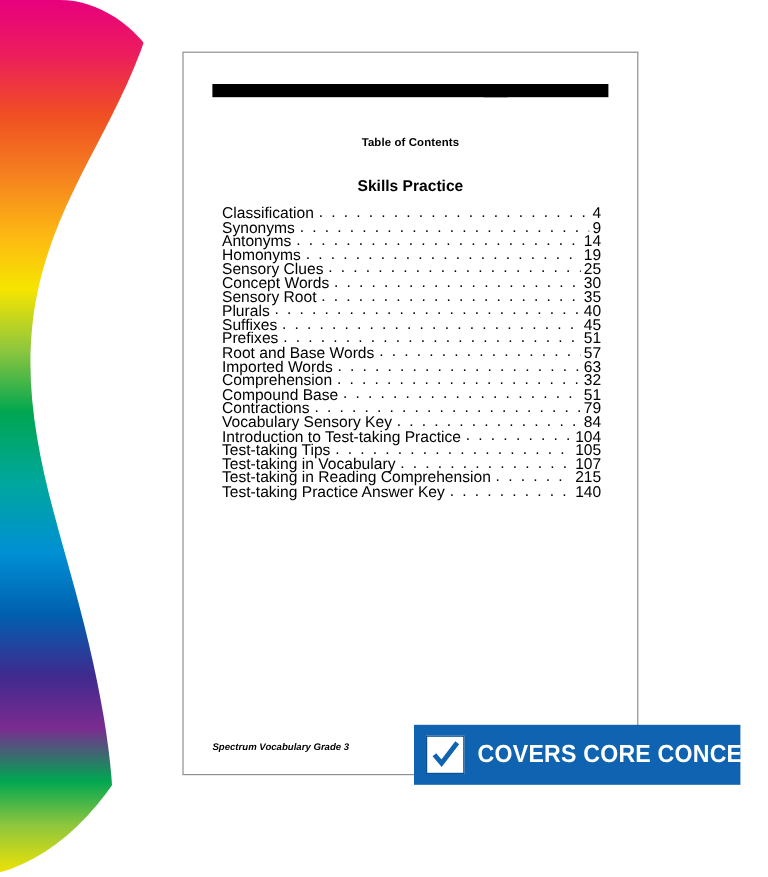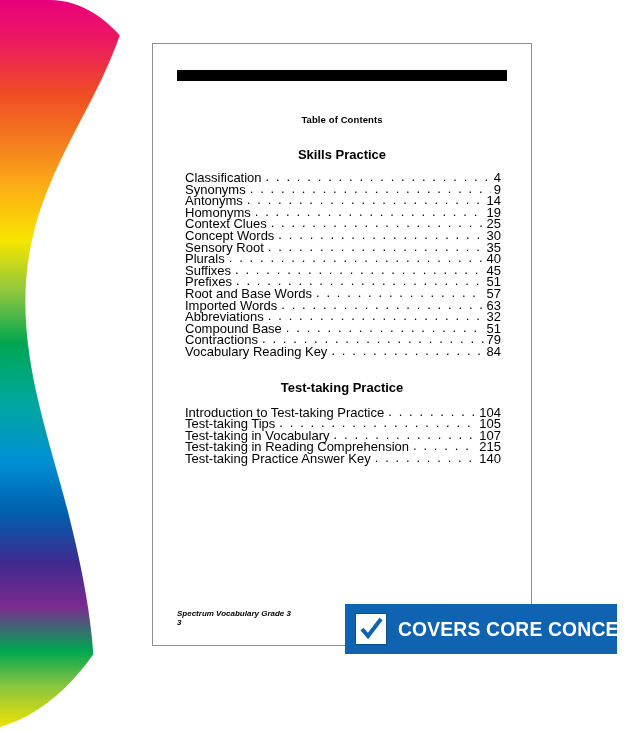--- a/index.html
+++ b/index.html
@@ -157,21 +157,20 @@
     left: 24px;
     right: 24px;
     bottom: 18px;
     display: flex;
     justify-content: space-between;
     align-items: baseline;
     font-size: 8px;
     font-style: italic;
     font-weight: bold;
     color: #000;
-    flex-direction: column;
   }
 
   
   .banner {
     position: absolute;
     left: 345px;
     top: 604px;
     width: 272px;
     height: 50px;
     background: #1063b0;
@@ -236,21 +235,21 @@
         <span class="toc-label">Antonyms</span>
         <span class="toc-dots">. . . . . . . . . . . . . . . . . . . . . . . . . . . . . . . . . . . . . . . . . . . . . . . . . . . . . . . . . . . . . . . .</span>
         <span class="toc-page">14</span>
       </li>
       <li class="toc-row">
         <span class="toc-label">Homonyms</span>
         <span class="toc-dots">. . . . . . . . . . . . . . . . . . . . . . . . . . . . . . . . . . . . . . . . . . . . . . . . . . . . . . . . . . . . . . . .</span>
         <span class="toc-page">19</span>
       </li>
       <li class="toc-row">
-        <span class="toc-label">Context Clues</span>
+        <span class="toc-label">Sensory Clues</span>
         <span class="toc-dots">. . . . . . . . . . . . . . . . . . . . . . . . . . . . . . . . . . . . . . . . . . . . . . . . . . . . . . . . . . . . . . . .</span>
         <span class="toc-page">25</span>
       </li>
       <li class="toc-row">
         <span class="toc-label">Concept Words</span>
         <span class="toc-dots">. . . . . . . . . . . . . . . . . . . . . . . . . . . . . . . . . . . . . . . . . . . . . . . . . . . . . . . . . . . . . . . .</span>
         <span class="toc-page">30</span>
       </li>
       <li class="toc-row">
         <span class="toc-label">Sensory Root</span>
@@ -276,42 +275,41 @@
         <span class="toc-label">Root and Base Words</span>
         <span class="toc-dots">. . . . . . . . . . . . . . . . . . . . . . . . . . . . . . . . . . . . . . . . . . . . . . . . . . . . . . . . . . . . . . . .</span>
         <span class="toc-page">57</span>
       </li>
       <li class="toc-row">
         <span class="toc-label">Imported Words</span>
         <span class="toc-dots">. . . . . . . . . . . . . . . . . . . . . . . . . . . . . . . . . . . . . . . . . . . . . . . . . . . . . . . . . . . . . . . .</span>
         <span class="toc-page">63</span>
       </li>
       <li class="toc-row">
-        <span class="toc-label">Abbreviations</span>
+        <span class="toc-label">Comprehension</span>
         <span class="toc-dots">. . . . . . . . . . . . . . . . . . . . . . . . . . . . . . . . . . . . . . . . . . . . . . . . . . . . . . . . . . . . . . . .</span>
         <span class="toc-page">32</span>
       </li>
       <li class="toc-row">
         <span class="toc-label">Compound Base</span>
         <span class="toc-dots">. . . . . . . . . . . . . . . . . . . . . . . . . . . . . . . . . . . . . . . . . . . . . . . . . . . . . . . . . . . . . . . .</span>
         <span class="toc-page">51</span>
       </li>
       <li class="toc-row">
         <span class="toc-label">Contractions</span>
         <span class="toc-dots">. . . . . . . . . . . . . . . . . . . . . . . . . . . . . . . . . . . . . . . . . . . . . . . . . . . . . . . . . . . . . . . .</span>
         <span class="toc-page">79</span>
       </li>
       <li class="toc-row">
-        <span class="toc-label">Vocabulary Reading Key</span>
+        <span class="toc-label">Vocabulary Sensory Key</span>
         <span class="toc-dots">. . . . . . . . . . . . . . . . . . . . . . . . . . . . . . . . . . . . . . . . . . . . . . . . . . . . . . . . . . . . . . . .</span>
         <span class="toc-page">84</span>
       </li>
     </ul>
 
-    <div class="section-title second">Test-taking Practice</div>
     <ul class="toc-list">
       <li class="toc-row">
         <span class="toc-label">Introduction to Test-taking Practice</span>
         <span class="toc-dots">. . . . . . . . . . . . . . . . . . . . . . . . . . . . . . . . . . . . . . . . . . . . . . . . . . . . . . . . . . . . . . . .</span>
         <span class="toc-page">104</span>
       </li>
       <li class="toc-row">
         <span class="toc-label">Test-taking Tips</span>
         <span class="toc-dots">. . . . . . . . . . . . . . . . . . . . . . . . . . . . . . . . . . . . . . . . . . . . . . . . . . . . . . . . . . . . . . . .</span>
         <span class="toc-page">105</span>

